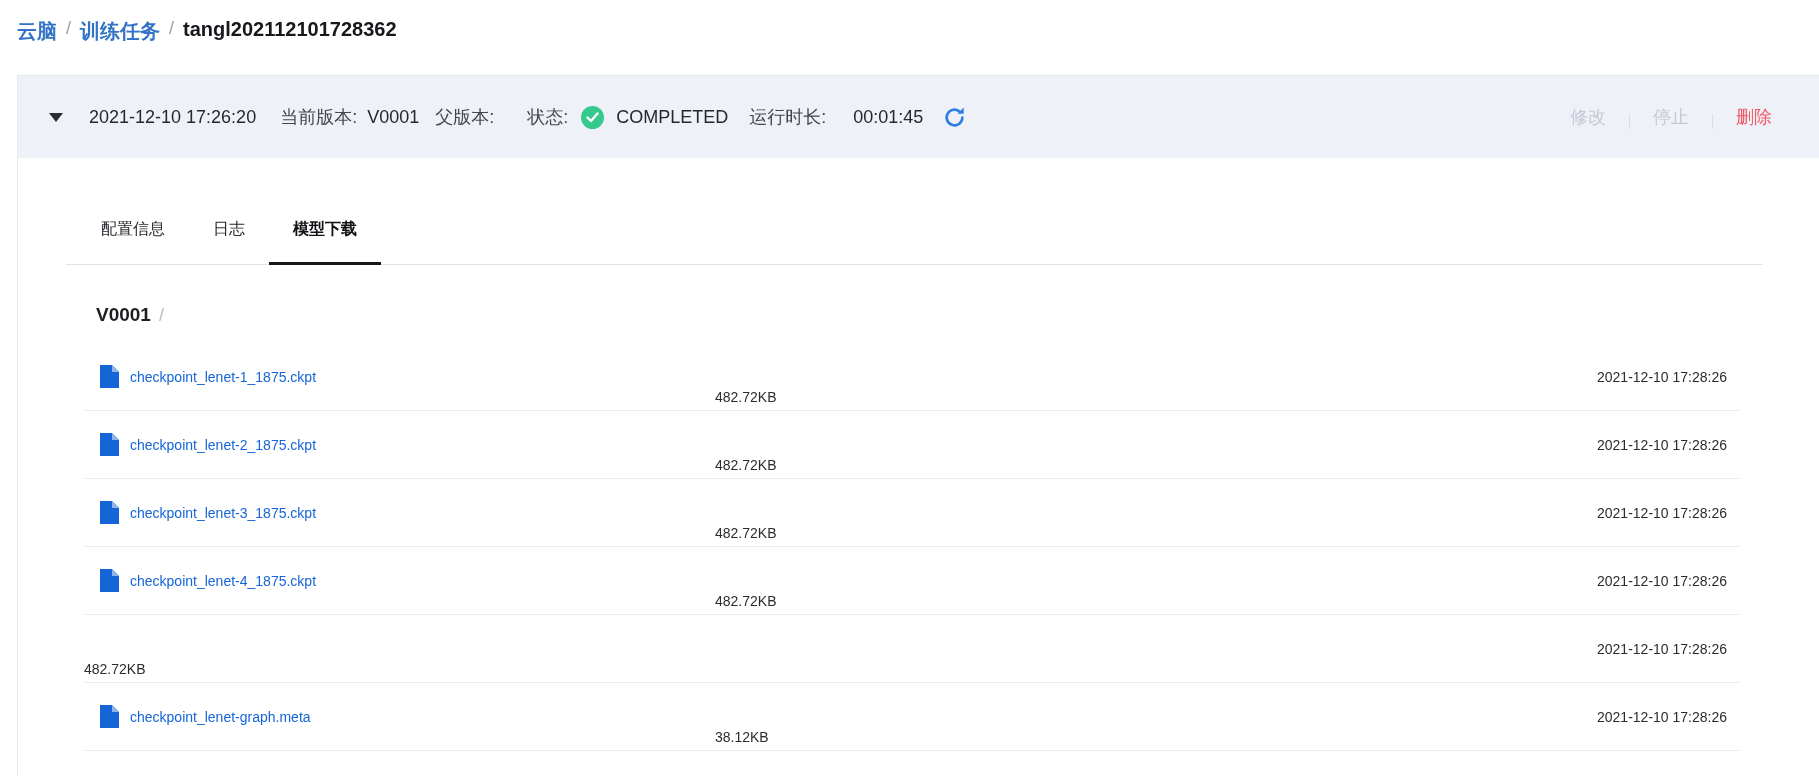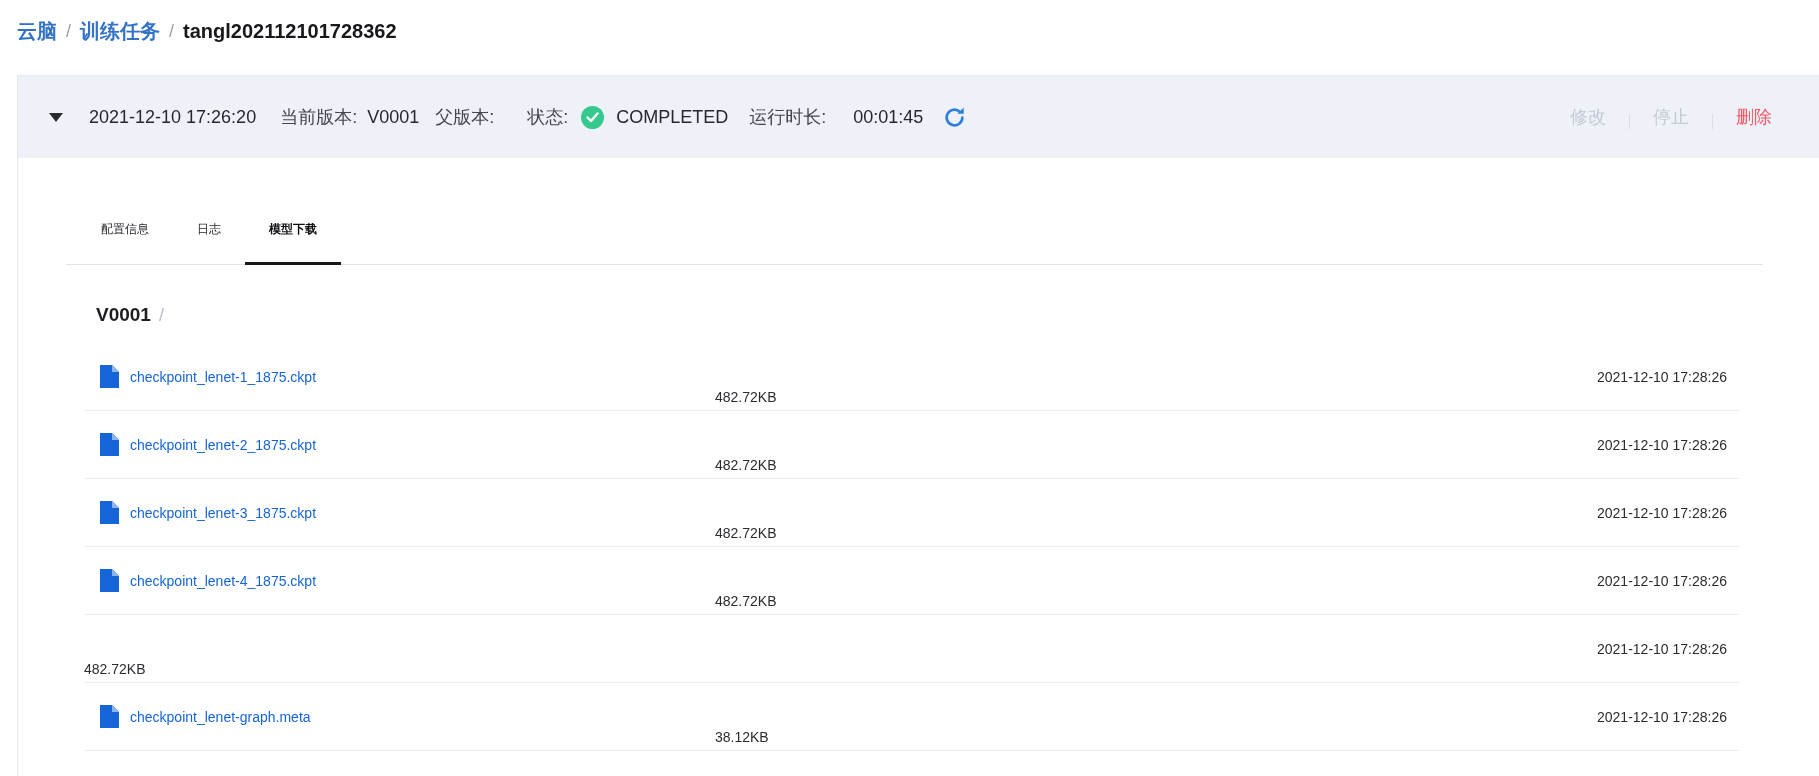--- a/index.html
+++ b/index.html
@@ -6,21 +6,21 @@
   html, body {
     width: 1819px; height: 776px;
     background: #ffffff;
     font-family: "Liberation Sans", "DejaVu Sans", sans-serif;
     overflow: hidden;
     position: relative;
   }
   
   .breadcrumb {
     position: absolute; left: 17px; top: 18px;
-    display: flex; align-items: center;
+    display: flex; align-items: flex-start;
     font-size: 20px; font-weight: 700; color: #17181c;
   }
   .breadcrumb .crumb-link { color: #3273c5; cursor: pointer; }
   .breadcrumb .crumb-sep { color: #9aa0a8; font-weight: 400; margin: 0 9px; font-size: 18px; }
   .breadcrumb .crumb-current { color: #17181c; }
 
   
   .card {
     position: absolute; left: 17px; top: 75px; right: 0; bottom: 0;
     background: #ffffff;
@@ -66,21 +66,21 @@
 
   
   .tabs {
     margin: 0 56px 0 48px;
     padding-top: 46px;
     border-bottom: 1px solid #e3e3e7;
     display: flex;
   }
   .tab {
     padding: 12px 24px 20px;
-    font-size: 12px; line-height: 26px; color: #27292e;
+    font-size: 16px; line-height: 26px; color: #27292e;
     cursor: pointer;
     border-bottom: 3px solid transparent;
     margin-bottom: -1px;
   }
   .tab:first-child { margin-left: 11px; }
   .tab.active { font-weight: 700; color: #101114; border-bottom-color: #17181b; }
 
   
   .version-path {
     margin: 39px 0 0 78px;

